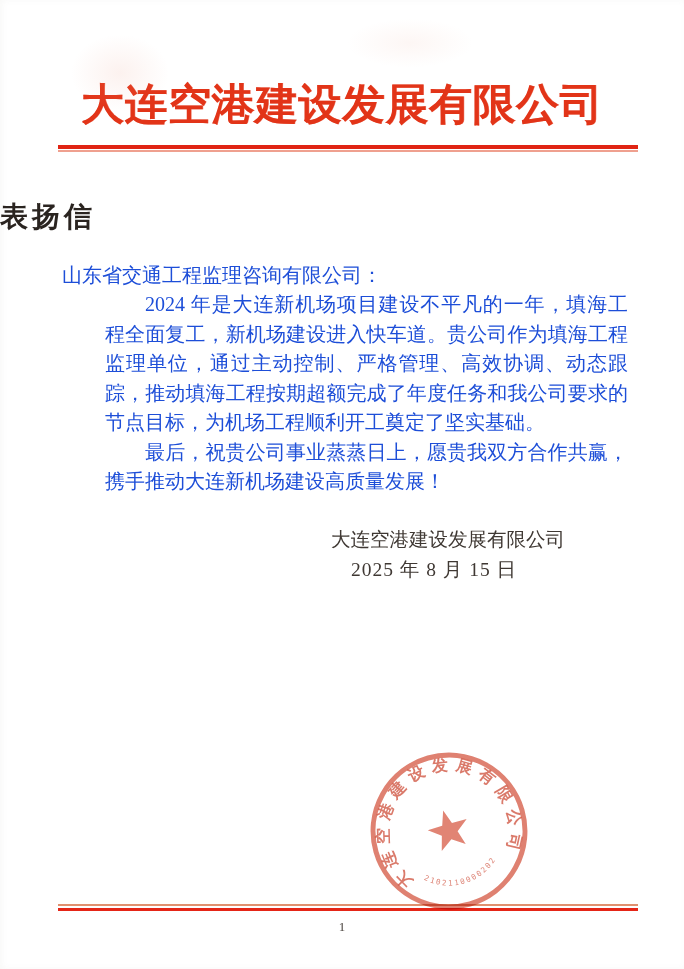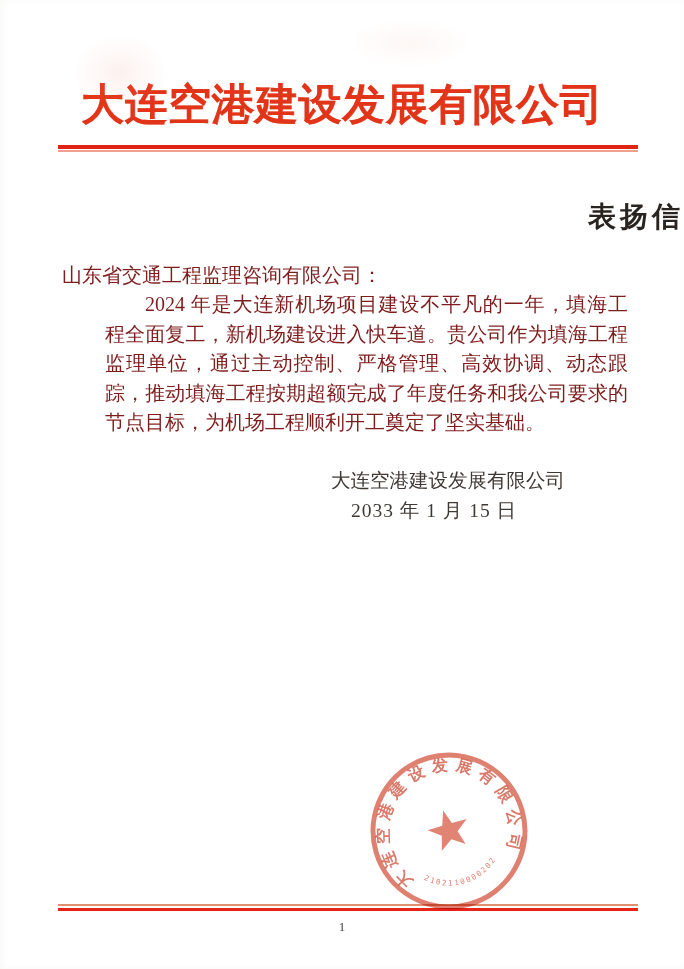--- a/index.html
+++ b/index.html
@@ -43,34 +43,34 @@
   }
 
   .rule-top {
     margin: 11px 46px 0 58px;
   }
   .rule-top .thick { height: 3.5px; background: #e02413; }
   .rule-top .thin  { height: 1.5px; background: #efa08f; margin-top: 1.5px; }
 
   .title {
     margin: 47px 0 0 0;
-    text-align: right;
+    text-align: left;
     font-size: 28px;
     line-height: 36px;
     font-weight: bold;
     letter-spacing: 4px;
     color: #2a2420;
   }
 
   .body-text {
     margin-top: 26px;
     padding: 0 56px 0 62px;
     font-size: 20px;
     line-height: 29.5px;
-    color: #7f1d1d;
+    color: #1d4ed8;
     text-align: justify;
     text-justify: inter-character;
   }
   .body-text p { margin: 0; }
   .body-text p.para { text-indent: 2em; margin-left: 43px; }
 
   .signature {
     width: 300px;
     margin: 28px 0 0 298px;
     text-align: center;
@@ -151,25 +151,26 @@
   <div class="rule-top">
     <div class="thick"></div>
     <div class="thin"></div>
   </div>
 
   <h1 class="title">表扬信</h1>
 
   <div class="body-text">
     <p class="salutation">山东省交通工程监理咨询有限公司：</p>
     <p class="para">2024 年是大连新机场项目建设不平凡的一年，填海工程全面复工，新机场建设进入快车道。贵公司作为填海工程监理单位，通过主动控制、严格管理、高效协调、动态跟踪，推动填海工程按期超额完成了年度任务和我公司要求的节点目标，为机场工程顺利开工奠定了坚实基础。</p>
+    <p class="para">最后，祝贵公司事业蒸蒸日上，愿贵我双方合作共赢，携手推动大连新机场建设高质量发展！</p>
   </div>
 
   <div class="signature">
     <div class="sig-company">大连空港建设发展有限公司</div>
-    <div class="sig-date">2033 年 1 月 15 日</div>
+    <div class="sig-date">2025 年 8 月 15 日</div>
   </div>
 
   <div class="seal">
     <svg viewBox="0 0 164 164" width="166" height="166">
       <circle class="ring" cx="82" cy="82" r="75"></circle>
       <path id="sealArcTop" d="M 36 120.6 A 60 60 0 1 1 128 120.6" fill="none"></path>
       <text class="ring-text" text-anchor="middle">
         <textPath href="#sealArcTop" startOffset="50%">大连空港建设发展有限公司</textPath>
       </text>
       <polygon class="star" points="82,61 87,75.1 102,75.5 90.1,84.6 94.3,99 82,90.5 69.7,99 73.9,84.6 62,75.5 77,75.1"></polygon>

